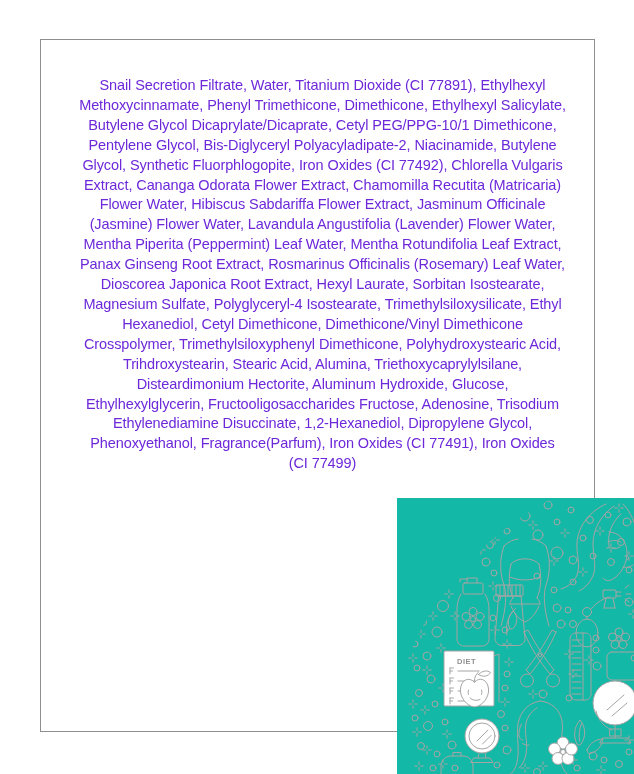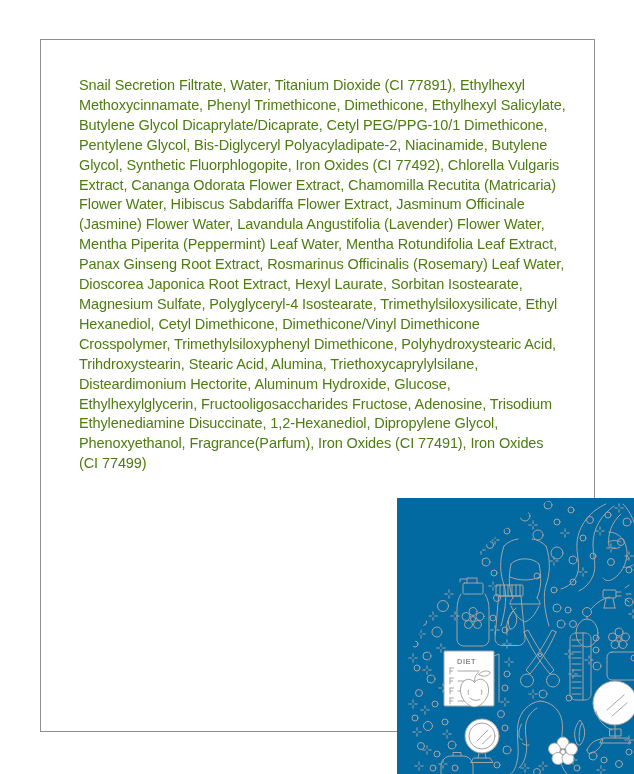--- a/index.html
+++ b/index.html
@@ -9,25 +9,25 @@
     font-family: "Liberation Sans", "DejaVu Sans", sans-serif;
   }
   .doc-box {
     position: absolute; left: 40px; top: 39px;
     width: 553px; height: 691px;
     border: 1px solid #8e8e8e; background: #ffffff;
   }
   .ingredients {
     position: absolute; left: 38px; top: 36px; width: 487px; margin: 0;
     font-size: 14.5px; line-height: 19.9px; letter-spacing: -0.1px;
-    color: #4d7c0f; text-align: left;
+    color: #6d28d9; text-align: center;
   }
   .illustration {
     position: absolute; left: 397px; top: 498px;
-    width: 237px; height: 276px; background: #0369a1;
+    width: 237px; height: 276px; background: #14b8a6;
   }
   .illustration svg { display: block; }
   svg text.diet {
     font-family: "Liberation Sans", "DejaVu Sans", sans-serif;
     font-size: 7.5px; font-weight: bold; fill: #8f8f8f;
     letter-spacing: 0.5px;
   }
 </style>
 </head>
 <body>

